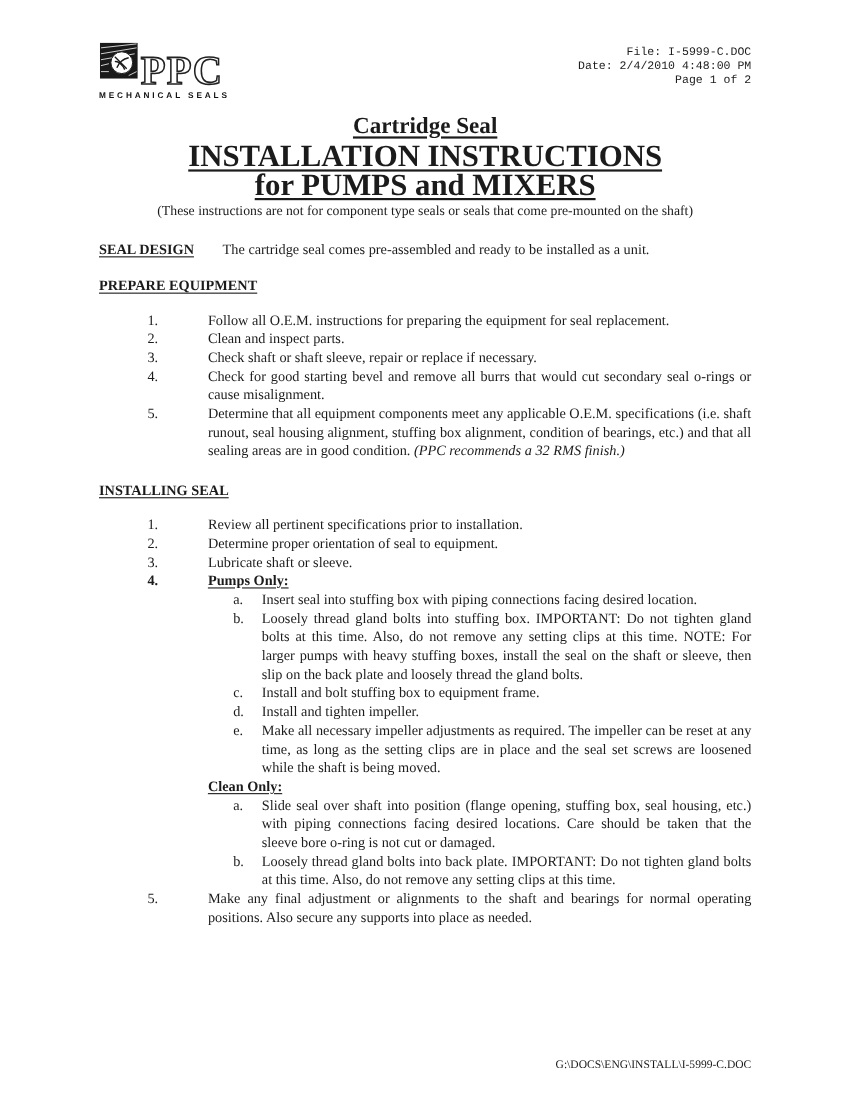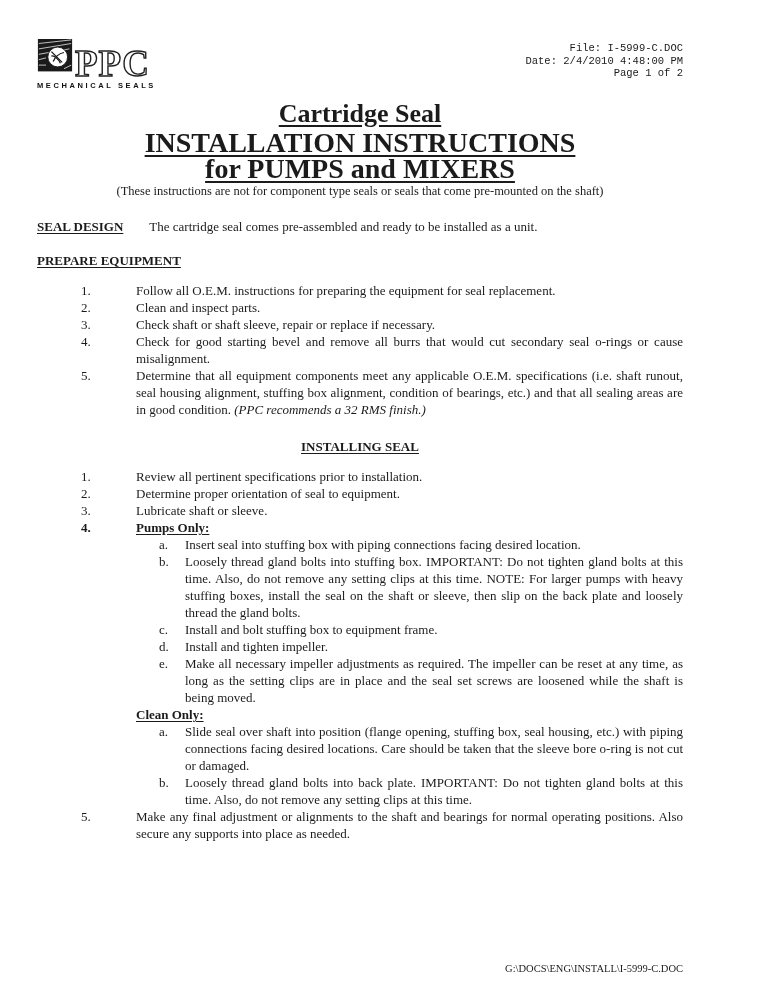--- a/index.html
+++ b/index.html
@@ -6,21 +6,21 @@
   .page {
     position: relative;
     width: 773px;
     height: 1000px;
     margin: 0 auto;
     background: #ffffff;
     font-family: "Liberation Serif", "DejaVu Serif", serif;
     color: #1b1b1b;
     overflow: hidden;
     box-sizing: border-box;
-    padding: 38px 90px 0 37px;
+    padding: 38px 90px 0 90px;
   }
 
   
   .header { display: flex; justify-content: space-between; align-items: flex-start; height: 56px; }
   .logo { display: inline-block; }
   .logo-top { display: flex; align-items: flex-end; }
   .logo-ppc {
     font-family: "Liberation Serif", serif;
     font-weight: bold;
     font-size: 37px;
@@ -45,21 +45,21 @@
     text-align: right;
     font-size: 10.5px;
     line-height: 12.5px;
     padding-top: 4px;
     font-family: Liberation Mono, monospace;
   }
 
   
   .title-block { text-align: center; margin-top: 4px; }
   .title-main {
-    font-size: 26px; font-weight: bold;
+    font-size: 21px; font-weight: bold;
     text-decoration: underline;
     text-underline-offset: 3px;
     line-height: 32px;
     margin: 0;
   }
   .title-sub {
     font-size: 28px; font-weight: bold;
     text-decoration: underline;
     text-underline-offset: 3px;
     line-height: 26px;
@@ -70,21 +70,21 @@
   
   .heading {
     font-size: 13px; font-weight: bold;
     text-decoration: underline;
     text-underline-offset: 2px;
     display: inline-block;
   }
   .seal-design-row { margin-top: 19px; font-size: 13px; line-height: 17px; }
   .seal-design-row .body-text { margin-left: 26px; }
   .prepare-heading { margin-top: 16px; }
-  .installing-heading { margin-top: 19px; text-align: center; }
+  .installing-heading { margin-top: 19px; }
 
   .olist { margin-top: 13px; margin-left: 44px; font-size: 13px; line-height: 17px; }
   .row { display: flex; }
   .num { width: 23px; flex-shrink: 0; }
   .num.bold { font-weight: bold; }
   .itext { flex: 1; text-align: justify; margin-left: 32px; }
   .sub-label {
     font-weight: bold;
     text-decoration: underline;
     text-underline-offset: 2px;

